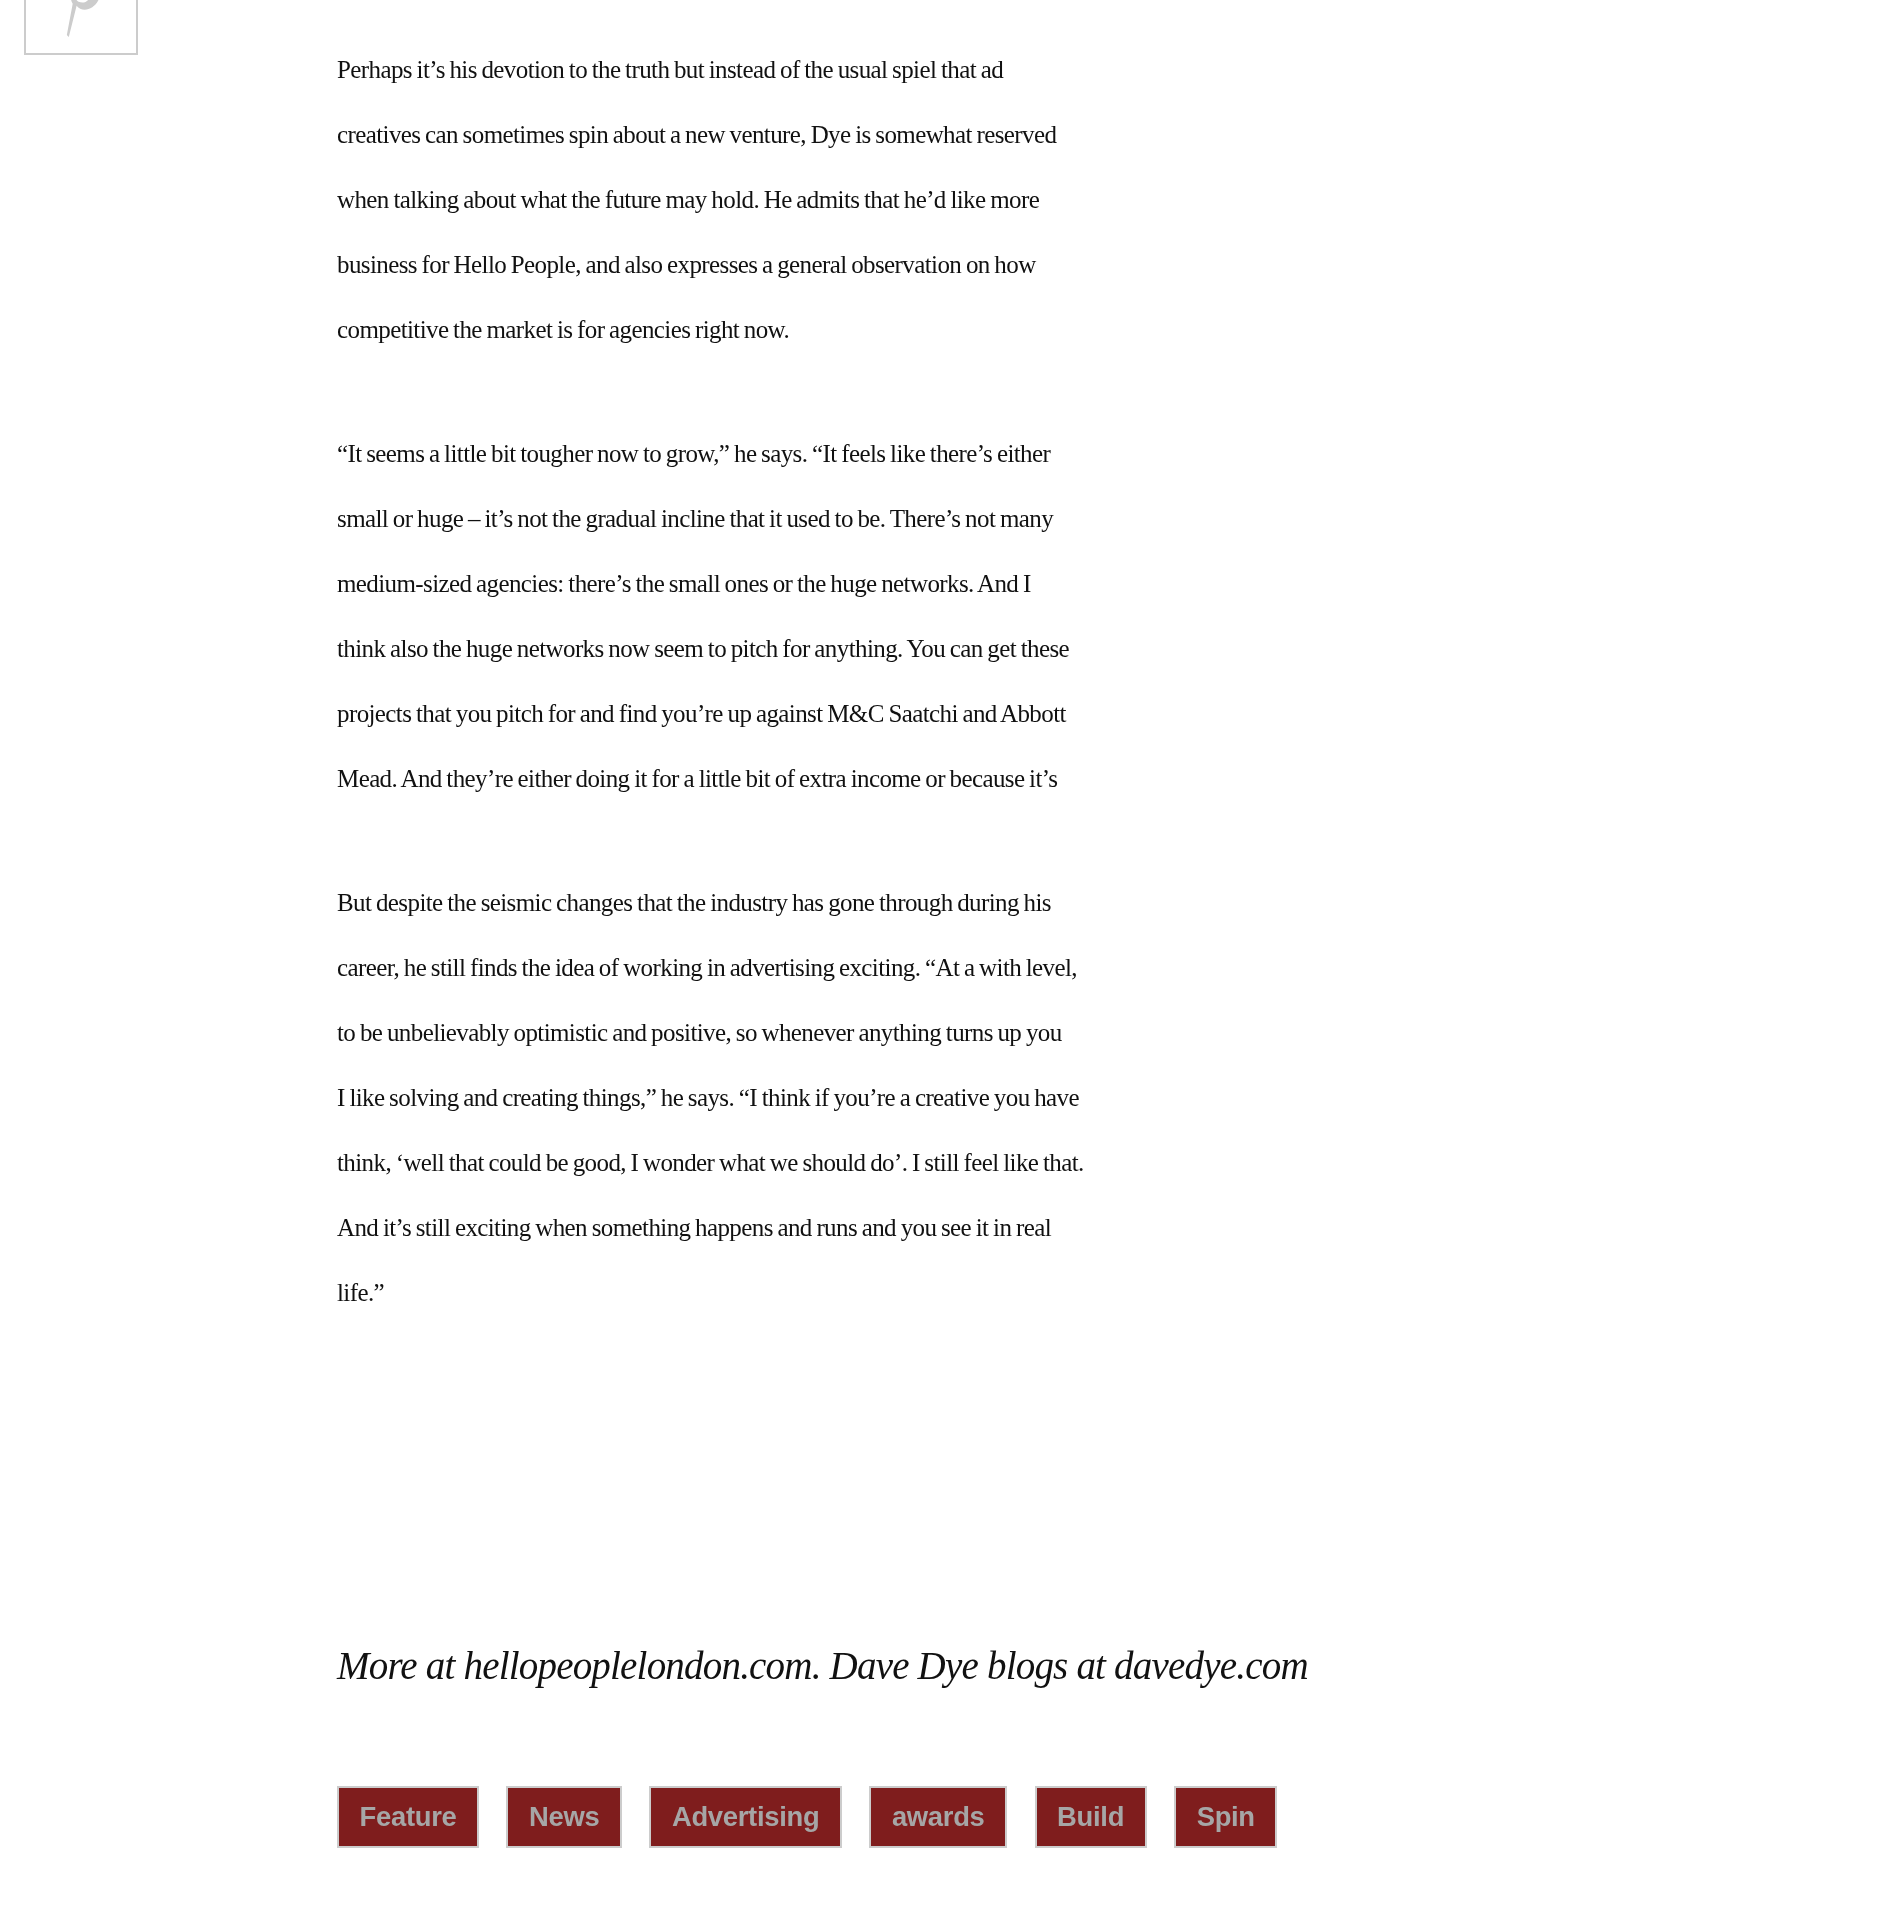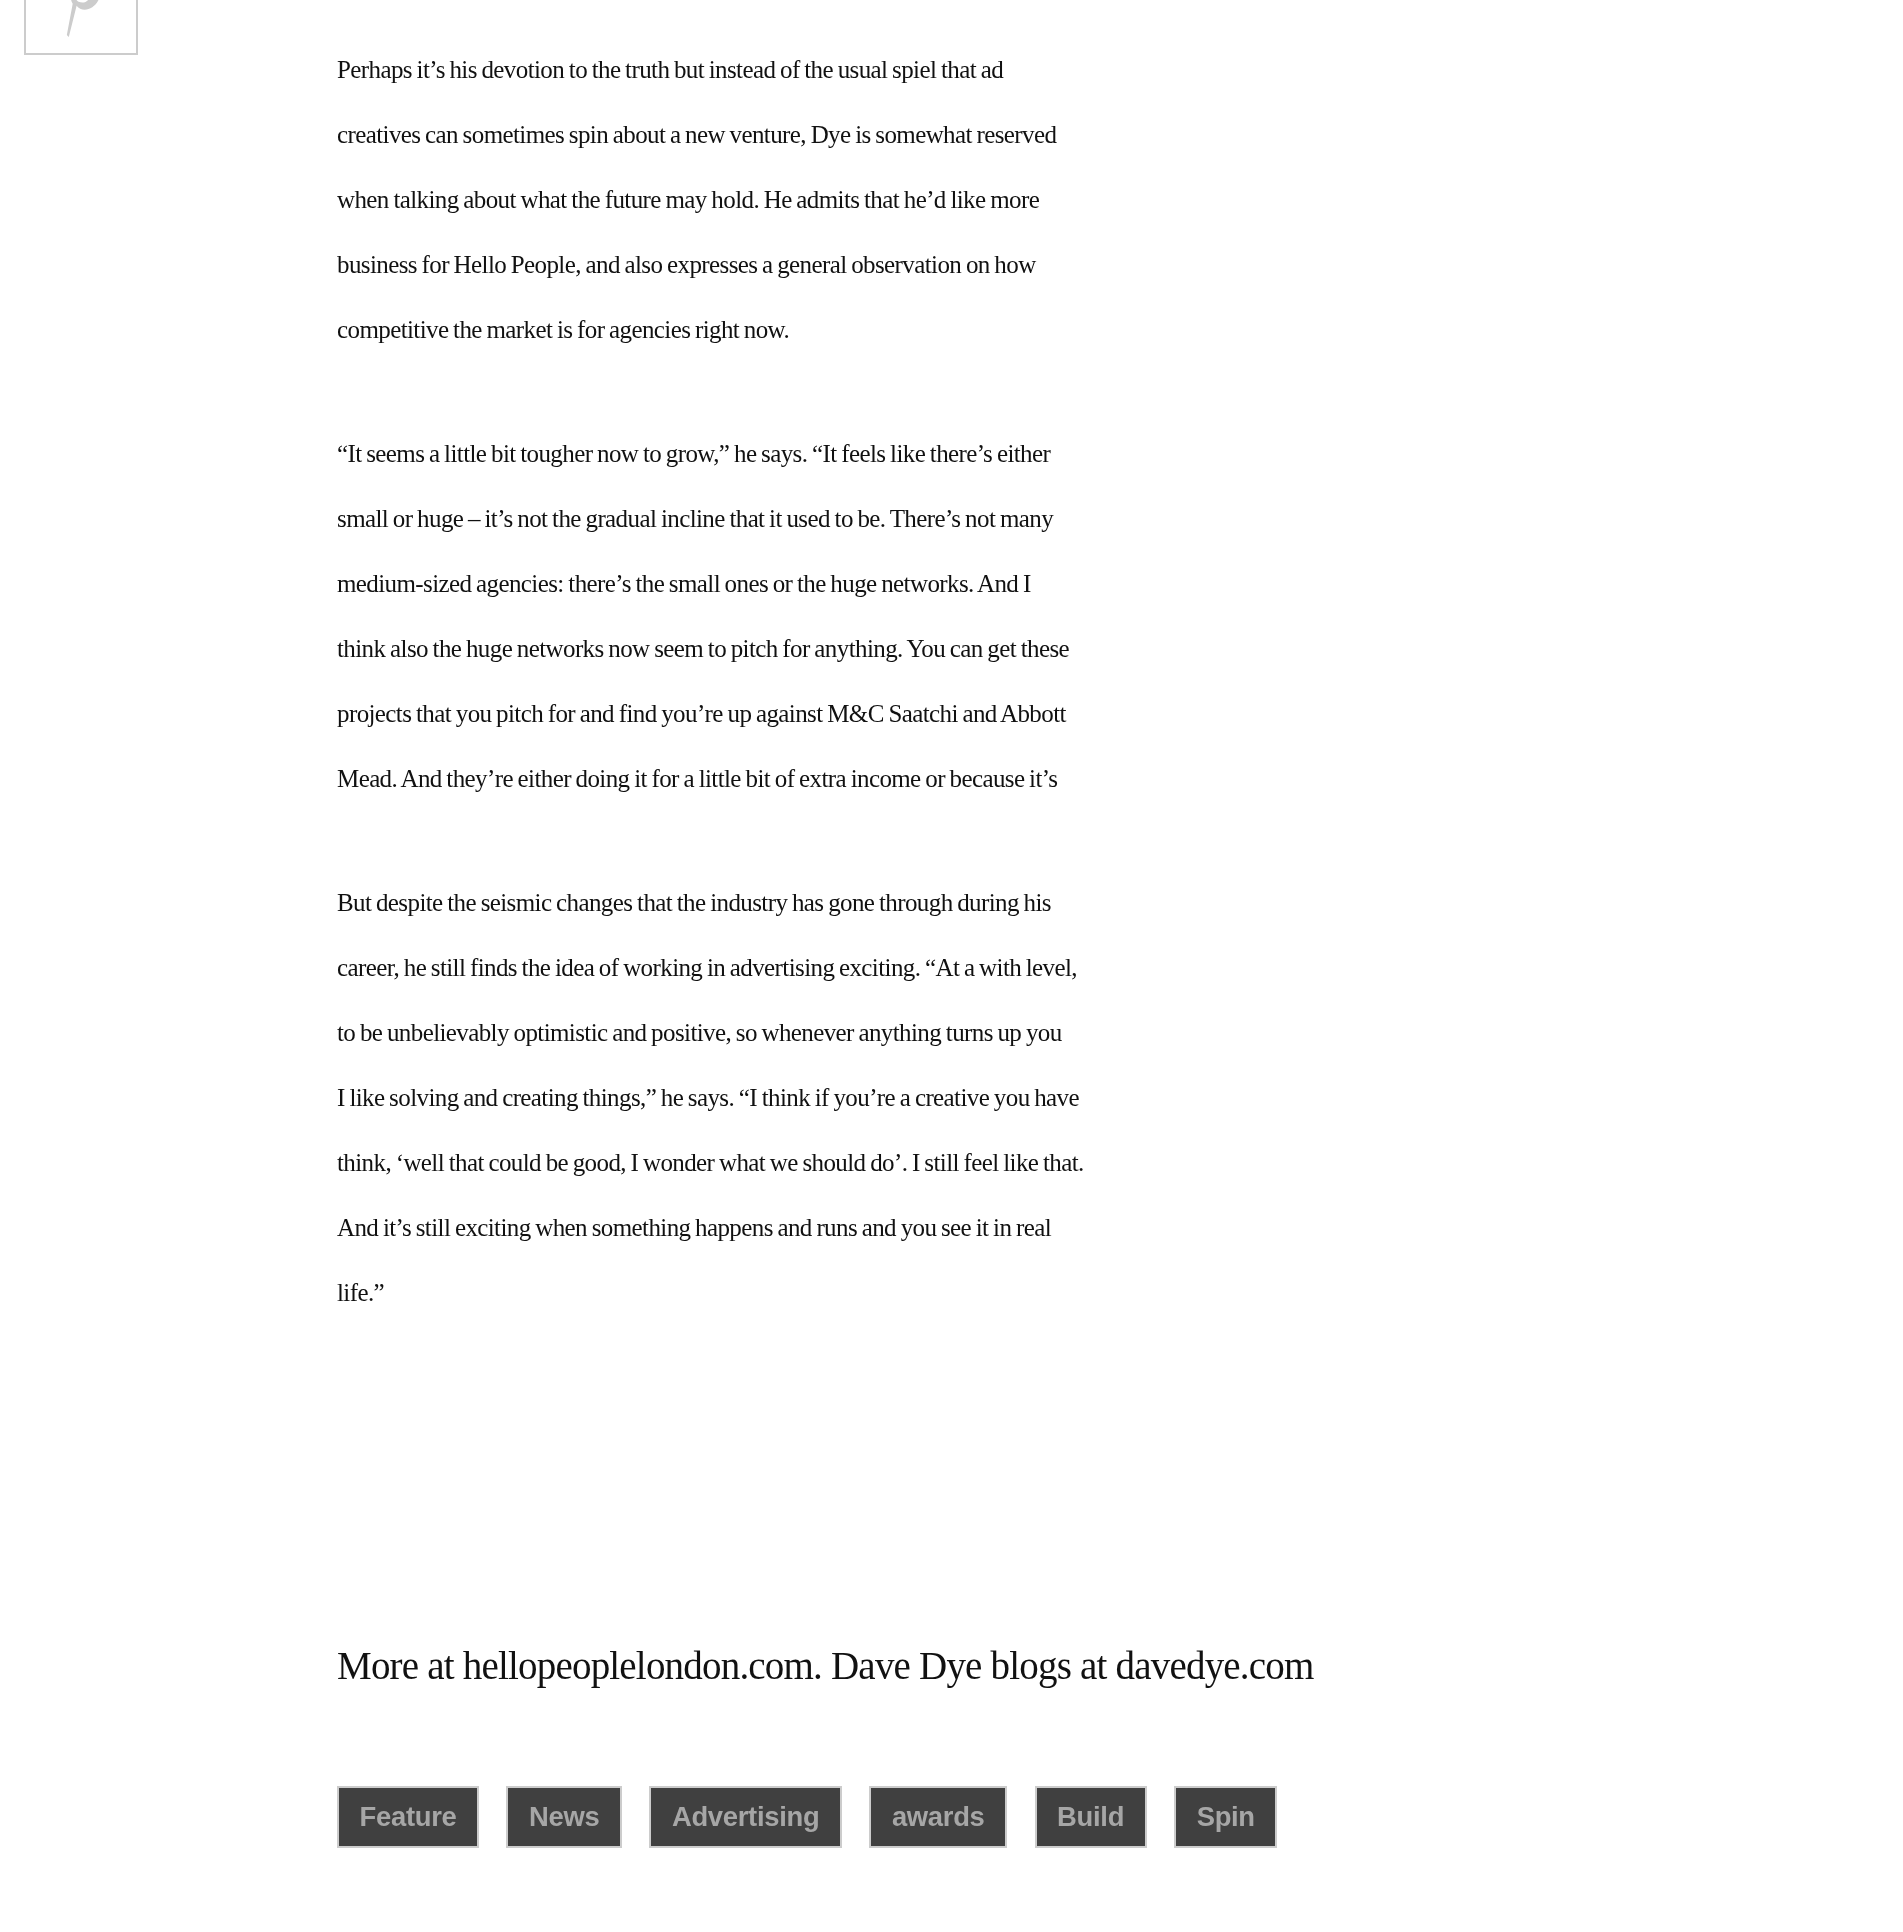--- a/index.html
+++ b/index.html
@@ -51,20 +51,21 @@
     .para .line {
       display: block;
       white-space: nowrap;
     }
     .credit {
       position: absolute;
       left: 337px;
       top: 1633px;
       margin: 0;
       font-family: "Liberation Serif", "DejaVu Serif", serif;
+      font-style: italic;
       font-size: 39px;
       line-height: 65px;
       letter-spacing: -0.8px;
       color: #111111;
       white-space: nowrap;
     }
     .credit a {
       color: inherit;
       text-decoration: none;
     }
@@ -79,21 +80,21 @@
       list-style: none;
     }
     .tag {
       display: inline-flex;
       align-items: center;
       justify-content: center;
       height: 62px;
       box-sizing: border-box;
       padding: 0 20.6px;
       border: 2px solid #cccccc;
-      background: #404040;
+      background: #7f1d1d;
       font-family: "Liberation Sans", "DejaVu Sans", sans-serif;
       font-weight: bold;
       font-size: 27.4px;
       color: #a6a6a6;
       letter-spacing: -0.3px;
       cursor: pointer;
       text-decoration: none;
     }
   </style>
 </head>

